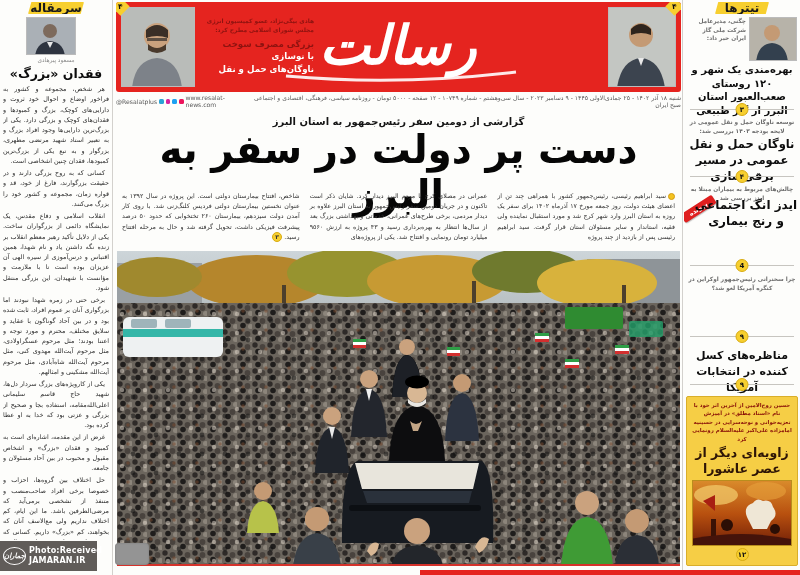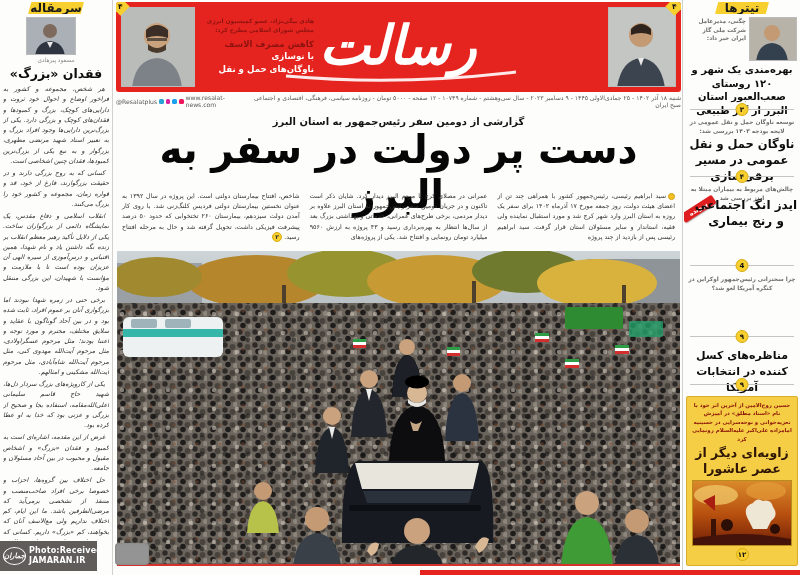--- a/index.html
+++ b/index.html
@@ -24,21 +24,21 @@
     border:1px solid #d8ab12; color:#111; font-size:7px; font-weight:bold;
     display:flex; align-items:center; justify-content:center;
   }
   .sb-divider { position:absolute; left:6px; width:104px; border-top:1px solid #c7c5c0; }
   .sb-divider .badge { position:absolute; left:50%; top:-7px; transform:translateX(-50%); }
 
   
   .ed-byline { font-size:5.8px; color:#8a8a8a; }
   .ed-headline { font-size:12.5px; font-weight:bold; color:#0c0c0c; text-align:center; }
   .ed-body { font-size:6.4px; line-height:1.6; text-align:justify; color:#2c2c2c; overflow:hidden; }
-  .ed-body p { margin-bottom:2px; text-indent:4px;font-style:italic; }
+  .ed-body p { margin-bottom:2px; text-indent:4px; }
   .photo-frame { background:linear-gradient(160deg,#cfd3d6,#9aa0a6 60%,#7d848b); border:1px solid #bbb; overflow:hidden; }
 
   
   .masthead { background:#e5241f; border-radius:3px; overflow:hidden; }
   .mh-caption { color:#8e1310; font-size:5.9px; line-height:1.5; font-weight:bold; }
   .mh-h-dark { color:#8e1310; font-size:8.6px; font-weight:bold; line-height:1.45; }
   .mh-h-white { color:#ffffff; font-size:8.6px; font-weight:bold; line-height:1.45; }
   .corner-badge {
     position:absolute; width:13px; height:13px; background:#f7cf2f; transform:rotate(45deg);
     display:flex; align-items:center; justify-content:center;
@@ -135,21 +135,21 @@
         <path d="M12 80 Q15 52 37 50 Q59 52 62 80 Z" fill="#7d8289"></path>
       </svg>
     </div>
     <div class="corner-badge" style="left:-2px; top:-2px">
       <span>۴</span>
     </div>
 
     <div class="abs" style="left:82px; top:15px; width:116px; text-align:right">
       <div class="mh-caption">هادی بیگی‌نژاد، عضو کمیسیون انرژی</div>
       <div class="mh-caption">مجلس شورای اسلامی مطرح کرد:</div>
-      <div class="mh-h-dark" style="margin-top:3px">کاهش مصرف الاسف</div>
+      <div class="mh-h-dark" style="margin-top:3px">بزرگی مصرف سوخت</div>
       <div class="mh-h-white">با نوسازی</div>
       <div class="mh-h-white">ناوگان‌های حمل و نقل</div>
     </div>
 
     <div class="abs" style="left:0; top:0; width:565px; height:90px; ">
       <svg width="565" height="90" viewBox="0 0 565 90">
         <path d="M170 74 Q282 84 400 70" stroke="#ffffff" stroke-width="3" fill="none" opacity=".9"></path>
         <text x="282" y="62" text-anchor="middle" fill="#ffffff" font-size="54" font-weight="bold" font-style="italic" font-family="DejaVu Sans, sans-serif">رسالت</text>
       </svg>
     </div>

